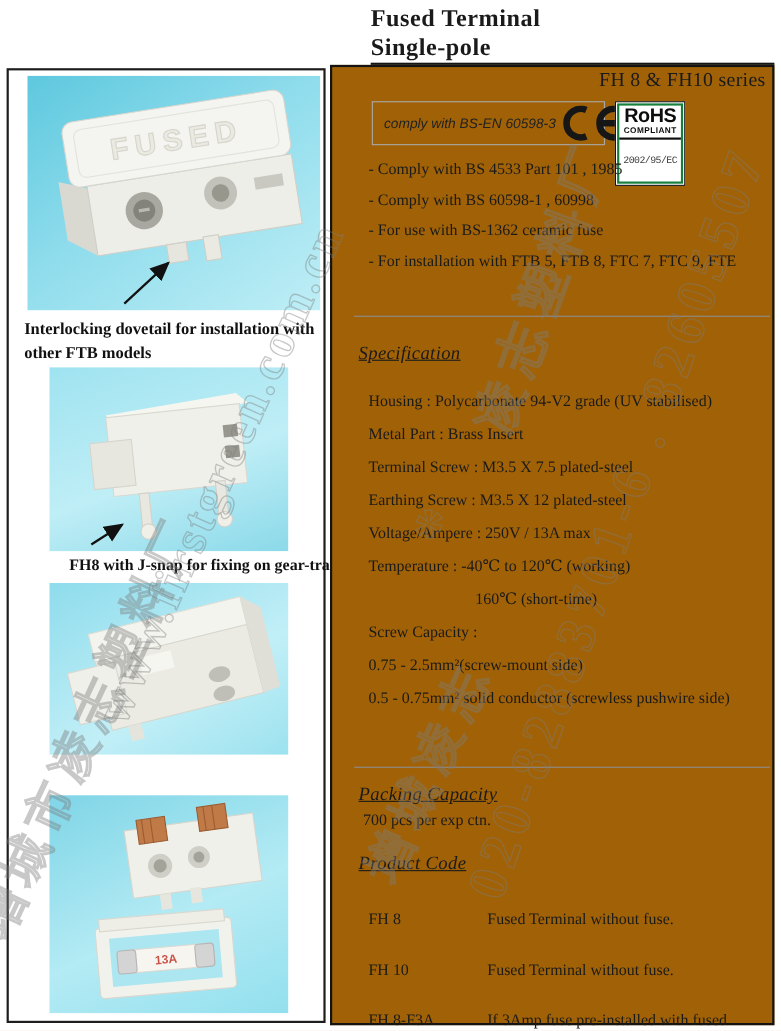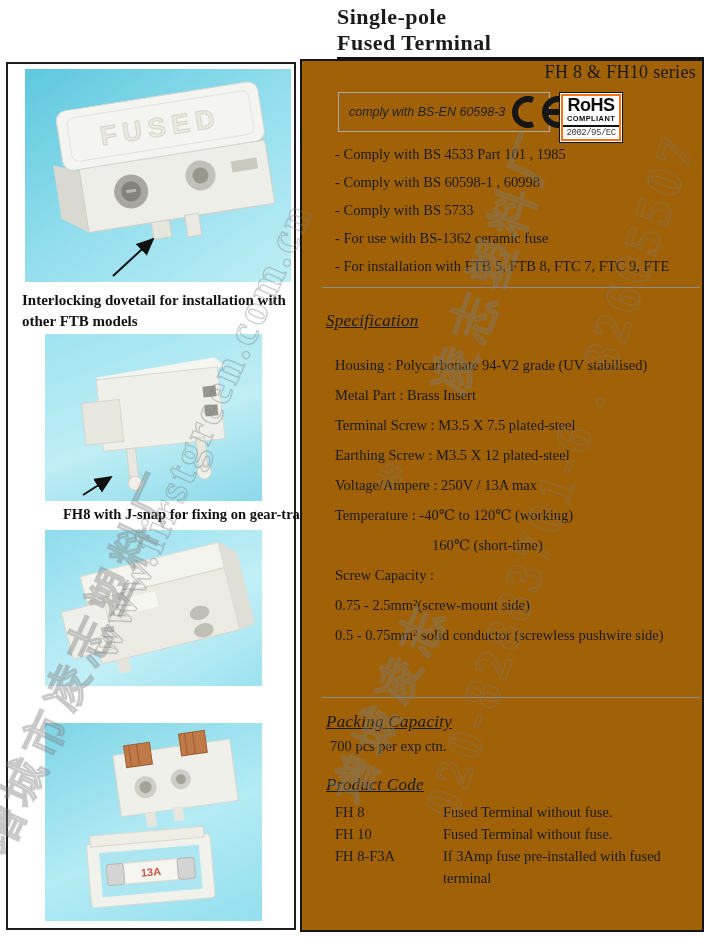--- a/index.html
+++ b/index.html
@@ -11,38 +11,38 @@
   .doc-title{position:absolute;left:337px;top:4px;font-size:22px;font-weight:bold;line-height:26px;letter-spacing:.5px;}
   .title-underline{position:absolute;left:337px;top:57px;width:367px;height:2px;background:#141414;}
   
   .right-panel{position:absolute;left:300px;top:59px;width:400px;height:869px;border:2px solid #141414;background:#a16207;}
   .series{position:absolute;top:1px;right:6px;font-size:18px;letter-spacing:.3px;}
   .badges{position:absolute;left:36px;top:31px;display:flex;align-items:flex-start;gap:9px;}
   .ce-box{border:1px solid #a9a9a9;height:40px;width:212px;display:flex;align-items:center;padding:0 6px 0 10px;box-sizing:border-box;}
   .ce-text{font-family:"Liberation Sans","DejaVu Sans",sans-serif;font-style:italic;font-size:12.5px;white-space:nowrap;color:#222;}
   .ce-mark{margin-left:6px;flex:0 0 auto;}
   .rohs{border:1px solid #111;padding:1px;background:#fff;}
-  .rohs-inner{border:2px solid #f97316;padding:1px 4px 0 4px;text-align:center;font-family:"Liberation Sans","DejaVu Sans",sans-serif;}
+  .rohs-inner{border:2px solid #15803d;padding:1px 4px 0 4px;text-align:center;font-family:"Liberation Sans","DejaVu Sans",sans-serif;}
   .rohs-title{font-size:18px;font-weight:bold;line-height:17px;letter-spacing:-.5px;color:#0d0d0d;}
   .rohs-sub{font-size:7.5px;font-weight:bold;letter-spacing:.4px;line-height:9px;color:#0d0d0d;}
-  .rohs-dir{border-top:2px solid #111;margin:2px -4px 0 -4px;padding:1px 2px;font-size:9px;color:#3c3c3c;font-family:"Liberation Mono","DejaVu Sans Mono",monospace;letter-spacing:-.5px;}
+  .rohs-dir{border-top:2px solid #111;margin:2px -4px 0 -4px;padding:14px 2px;font-size:9px;color:#3c3c3c;font-family:"Liberation Mono","DejaVu Sans Mono",monospace;letter-spacing:-.5px;}
   .bullets{position:absolute;left:33px;top:86px;width:360px;}
   .bullet{font-size:14.5px;line-height:15px;margin-bottom:13px;white-space:nowrap;}
   .divider{position:absolute;left:20px;width:378px;height:0;border-top:1px solid #8d8d8d;}
   .d1{top:226px;} .d2{top:636px;}
   .sec-heading{position:absolute;left:24px;font-style:italic;font-size:17px;text-decoration:underline;letter-spacing:.3px;}
   .spec-heading{top:250px;}
   .spec-lines{position:absolute;left:33px;top:297px;width:360px;}
   .spec-line{font-size:14.5px;line-height:15px;margin-bottom:15px;white-space:nowrap;font-family:"Liberation Serif","DejaVu Serif","DejaVu Sans",serif;}
   .spec-indent{padding-left:97px;}
   .pack-heading{top:651px;}
   .pack-detail{position:absolute;left:28px;top:677px;font-size:14.5px;}
   .code-heading{top:714px;}
   .code-rows{position:absolute;left:33px;top:740px;width:355px;}
-  .code-row{display:flex;font-size:14.5px;line-height:22px;}
+  .code-row{display:flex;font-size:14.5px;line-height:22px;margin-top:24px;}
   .code-cell{width:108px;flex:0 0 auto;}
   .desc-cell{flex:1;}
   
   .left-panel{position:absolute;left:6px;top:62px;width:290px;height:868px;border:2px solid #1d1d1d;background:#ffffff;box-sizing:border-box;}
   .photo{position:absolute;overflow:hidden;}
   .photo1{left:17px;top:5px;width:266px;height:213px;background:linear-gradient(145deg,#5ec8de 0%,#8edcec 45%,#bfeef6 100%);}
   .photo2{left:37px;top:270px;width:217px;height:167px;background:linear-gradient(160deg,#9fe3f0 0%,#bfeef6 55%,#8bd9e9 100%);}
   .photo3{left:37px;top:466px;width:217px;height:156px;background:linear-gradient(150deg,#8edcec 0%,#c2eff7 60%,#9ce2ef 100%);}
   .photo4{left:37px;top:659px;width:217px;height:198px;background:linear-gradient(155deg,#7fd5e7 0%,#b4ebf4 55%,#93dfee 100%);}
   .caption{position:absolute;font-weight:bold;font-size:15px;line-height:21px;color:#111;}
@@ -62,22 +62,22 @@
   .wm-mid2{left:390px;top:700px;font-size:44px;letter-spacing:10px;transform:translate(-50%,-50%) rotate(-66deg);}
   .wm-star{left:398px;top:480px;font-size:60px;transform:translate(-50%,-50%) rotate(-66deg);}
   .wm-phone{left:560px;top:475px;font-size:50px;letter-spacing:6px;transform:translate(-50%,-50%) rotate(-70.5deg);}
 </style>
 </head>
 <body>
 
 <div class="page">
 
   <div class="doc-title">
+    <div>Fused Terminal</div>
     <div>Single-pole</div>
-    <div>Fused Terminal</div>
   </div>
   <div class="title-underline"></div>
 
   <div class="left-panel">
 
     <div class="photo photo1">
       <svg width="266" height="213" viewBox="0 0 266 213">
         <defs>
           <marker id="ah" markerWidth="10" markerHeight="10" refX="8" refY="4" orient="auto">
             <path d="M0,0 L9,4 L0,8 z" fill="#111"></path>
@@ -184,21 +184,20 @@
           <div class="rohs-title">RoHS</div>
           <div class="rohs-sub">COMPLIANT</div>
           <div class="rohs-dir">2002/95/EC</div>
         </div>
       </div>
     </div>
 
     <div class="bullets">
       <div class="bullet">- Comply with BS 4533 Part 101 , 1985</div>
       <div class="bullet">- Comply with BS 60598-1 , 60998</div>
-      <div class="bullet">- Comply with BS 5733</div>
       <div class="bullet">- For use with BS-1362 ceramic fuse</div>
       <div class="bullet">- For installation with FTB 5, FTB 8, FTC 7, FTC 9, FTE</div>
     </div>
 
     <div class="divider d1"></div>
 
     <div class="sec-heading spec-heading">Specification</div>
     <div class="spec-lines">
       <div class="spec-line">Housing : Polycarbonate 94-V2 grade (UV stabilised)</div>
       <div class="spec-line">Metal Part : Brass Insert</div>

